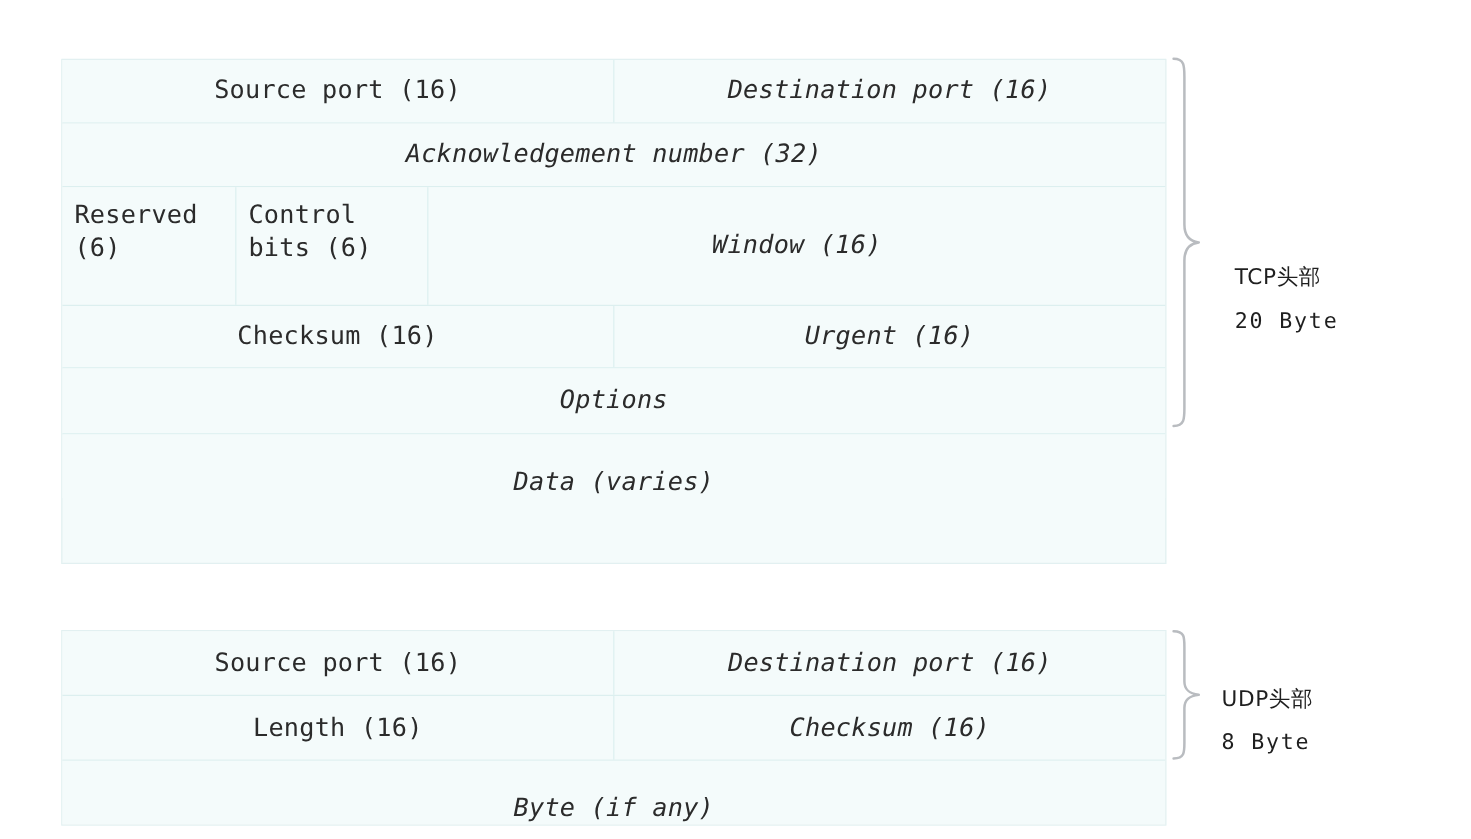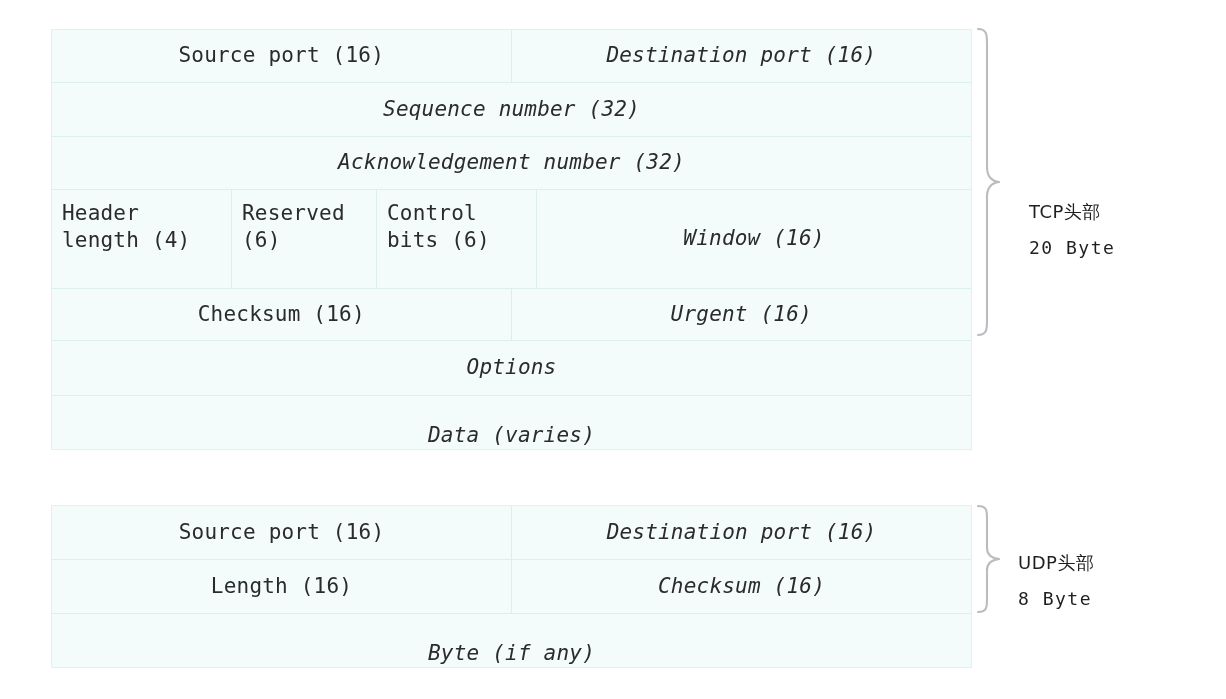--- a/index.html
+++ b/index.html
@@ -14,20 +14,21 @@
     position: relative;
     overflow: hidden;
     font-family: "DejaVu Sans Mono", "Liberation Mono", monospace;
     color: #2b2b2b;
     -webkit-font-smoothing: antialiased;
   }
 
   .diagram {
     position: absolute;
     inset: 0;
+    margin-top: 20px;
   }
 
   
   .pkt-table {
     position: absolute;
     box-sizing: border-box;
     border: 1px solid #e2f0f1;
     background: #f4fbfb;
   }
   .pkt-row {
@@ -132,31 +133,26 @@
 
 <div class="diagram">
 
   <div class="pkt-table" id="tcp-table">
 
     <div class="pkt-row" id="tcp-row-0">
       <div class="pkt-cell w-half">Source port (16)</div>
       <div class="pkt-cell w-half">Destination port (16)</div>
     </div>
 
-    <div class="pkt-row" id="tcp-row-1">
-      <div class="pkt-cell w-full">Sequence number (32)</div>
-    </div>
 
     <div class="pkt-row" id="tcp-row-2">
       <div class="pkt-cell w-full">Acknowledgement number (32)</div>
     </div>
 
     <div class="pkt-row" id="tcp-row-3">
-      <div class="pkt-cell align-left w-hdrlen">Header
-length (4)</div>
       <div class="pkt-cell align-left w-resv">Reserved
 (6)</div>
       <div class="pkt-cell align-left w-ctrl">Control
 bits (6)</div>
       <div class="pkt-cell w-window">Window (16)</div>
     </div>
 
     <div class="pkt-row" id="tcp-row-4">
       <div class="pkt-cell w-half">Checksum (16)</div>
       <div class="pkt-cell w-half">Urgent (16)</div>

